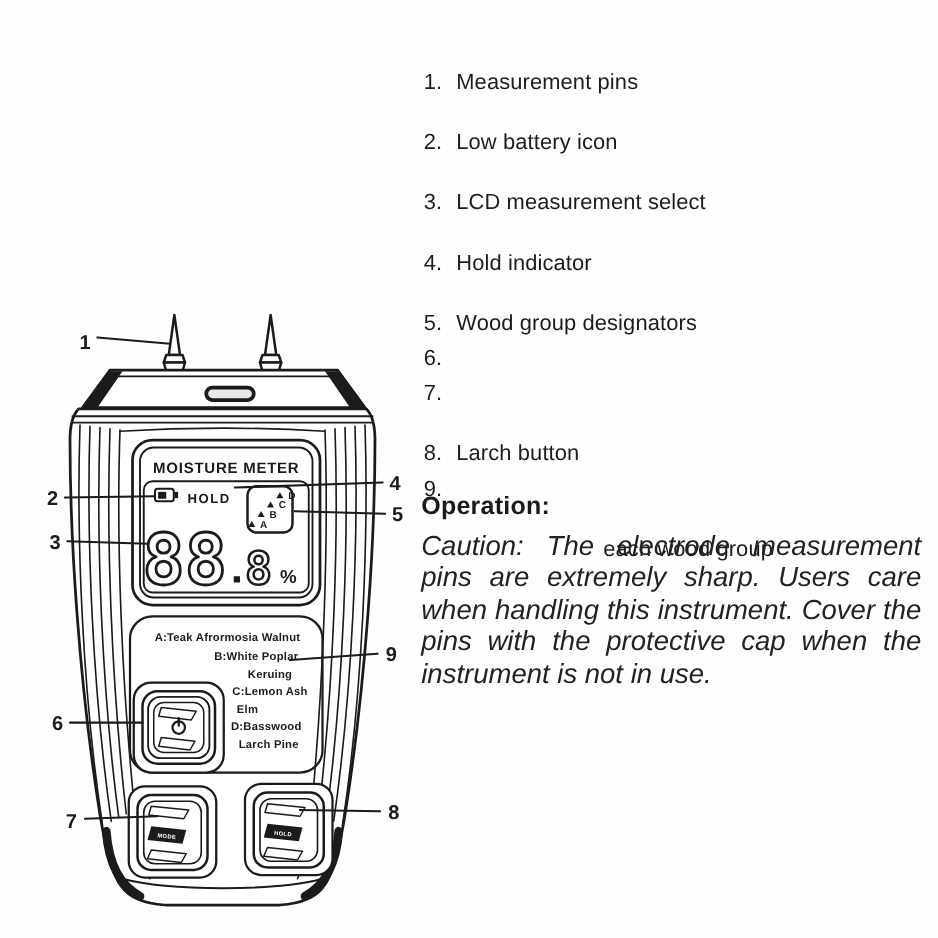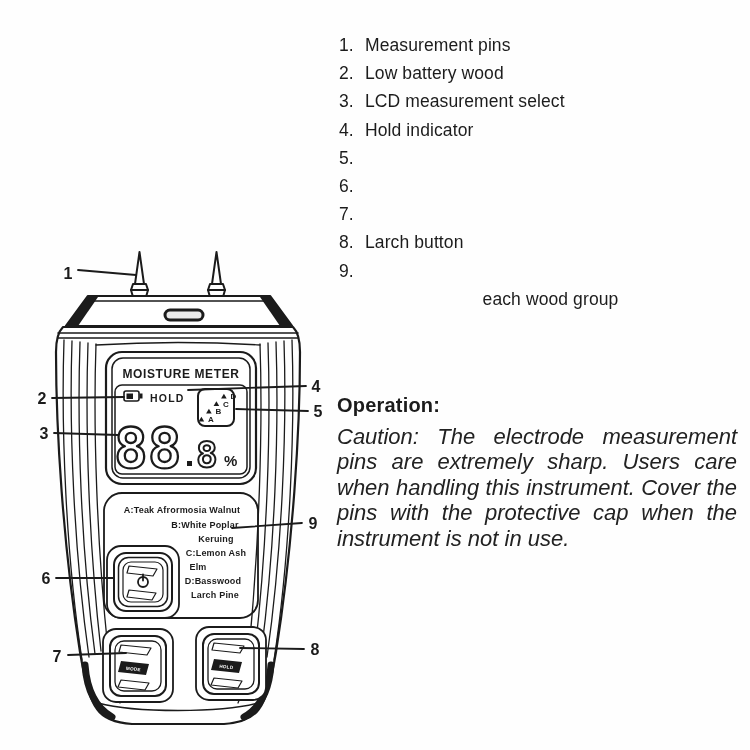--- a/index.html
+++ b/index.html
@@ -8,21 +8,21 @@
     background:#fefefe;color:#1b1b1b;
     font-family:"Liberation Sans",sans-serif;
   }
   .canvas{position:absolute;inset:0;width:750px;height:750px;}
   svg.figure{position:absolute;left:0;top:0;width:750px;height:750px;}
 
   
   .parts-list{position:absolute;left:339px;top:31px;width:402px;}
   .part-row{display:flex;align-items:baseline;line-height:28.2px;font-size:17.5px;color:#1c1c1c;}
   .part-row .pnum{width:26px;flex:0 0 26px;}
-  .part-row .ptext{letter-spacing:0.1px;}
+  .part-row .ptext{letter-spacing:0.1px;margin-top:20px;}
   .part-row.cont{padding-left:21px;justify-content:center;}
 
   
   .operation{position:absolute;left:337px;top:394px;width:400px;}
   .op-heading{font-size:20px;font-weight:700;margin:0 0 7px 0;letter-spacing:0.2px;}
   .op-caution{
     margin:0;font-size:22px;font-style:italic;line-height:25.4px;
     text-align:justify;color:#222;
   }
 
@@ -211,32 +211,33 @@
     </g>
   </svg>
 
   <div class="parts-list">
     <div class="part-row">
       <span class="pnum">1.</span>
       <span class="ptext">Measurement pins</span>
     </div>
     <div class="part-row">
       <span class="pnum">2.</span>
-      <span class="ptext">Low battery wood</span>
+      <span class="ptext">Low battery icon</span>
     </div>
     <div class="part-row">
       <span class="pnum">3.</span>
       <span class="ptext">LCD measurement select</span>
     </div>
     <div class="part-row">
       <span class="pnum">4.</span>
       <span class="ptext">Hold indicator</span>
     </div>
     <div class="part-row">
       <span class="pnum">5.</span>
+      <span class="ptext">Wood group designators</span>
     </div>
     <div class="part-row">
       <span class="pnum">6.</span>
     </div>
     <div class="part-row">
       <span class="pnum">7.</span>
     </div>
     <div class="part-row">
       <span class="pnum">8.</span>
       <span class="ptext">Larch button</span>

